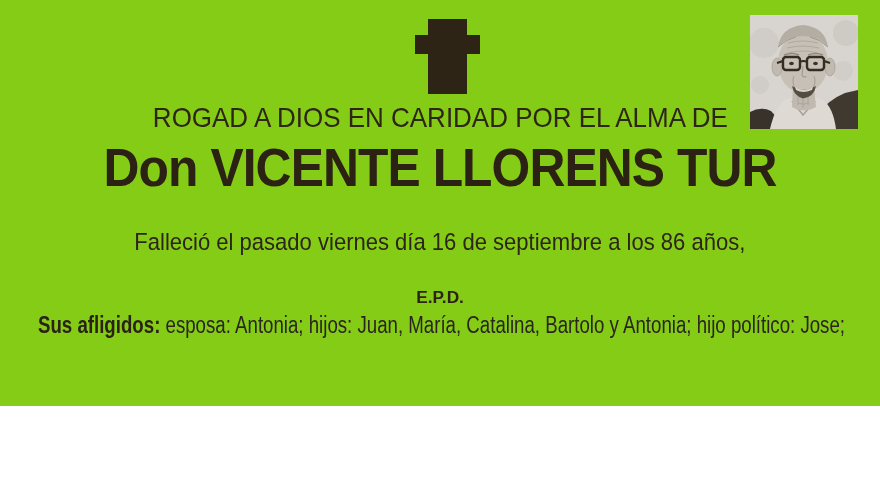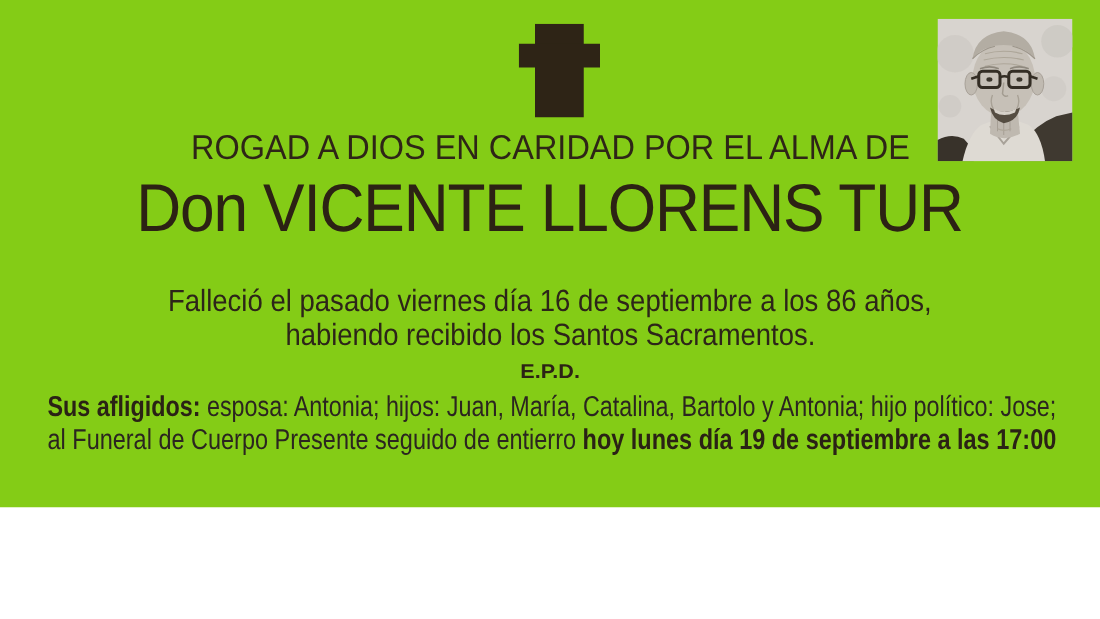--- a/index.html
+++ b/index.html
@@ -13,21 +13,21 @@
     padding-left:16px;
   }
   
   .cross{position:absolute;left:415px;top:19px;width:65px;height:75px;}
   .photo{position:absolute;left:750px;top:15px;width:108px;height:114px;}
   .photo svg{display:block;width:108px;height:114px;}
   
   .cline{position:absolute;left:0;width:880px;text-align:center;white-space:nowrap;}
   .cline .fit{display:inline-block;transform-origin:50% 50%;white-space:nowrap;}
   .plea{top:102px;font-size:27.5px;line-height:32px;color:#2e2517;}
-  .name{top:137px;font-size:54px;line-height:60px;font-weight:normal;color:#2c2214;letter-spacing:-1px;}
+  .name{top:137px;font-size:54px;line-height:60px;font-weight:bold;color:#2c2214;letter-spacing:-1px;}
   .house{top:194px;font-size:26px;line-height:30px;font-weight:bold;color:#2c2315;}
   .death{top:229px;font-size:24.5px;line-height:26.5px;color:#2d2519;}
   .death .row{height:26.5px;}
   .epd{top:284px;font-size:16px;line-height:28px;font-weight:bold;color:#2c2315;}
   
   .bodyblock{
     position:absolute;left:38px;top:313px;width:807px;
     font-size:23px;line-height:25.5px;color:#2b2520;
   }
   .bline{height:25.5px;white-space:nowrap;}
@@ -95,35 +95,27 @@
 
   <div class="cline name">
     <span class="fit" style="transform: scaleX(0.921918);">Don VICENTE LLORENS TUR</span>
   </div>
 
 
   <div class="cline death">
     <div class="row">
       <span class="fit" style="transform: scaleX(0.899025);">Falleció el pasado viernes día 16 de septiembre a los 86 años,</span>
     </div>
-    <div class="row">
-      <span class="fit" style="transform: scaleX(0.897147);">habiendo recibido los Santos Sacramentos.</span>
-    </div>
   </div>
 
   <div class="cline epd">
     <span class="fit" style="transform: scaleX(1.07923);">E.P.D.</span>
   </div>
 
   <div class="bodyblock">
     <div class="bline">
       <span class="fit" style="transform: scaleX(0.811361);">
         <span class="b">Sus afligidos:</span><span> esposa: Antonia; hijos: Juan, María, Catalina, Bartolo y Antonia; hijo político: Jose;</span>
       </span>
     </div>
-    <div class="bline">
-      <span class="fit" style="transform: scaleX(0.816582);">
-        <span>al Funeral de Cuerpo Presente seguido de entierro </span><span class="b">hoy lunes día 19 de septiembre a las 17:00</span>
-      </span>
-    </div>
   </div>
 
 </div>
 
 </body></html>

